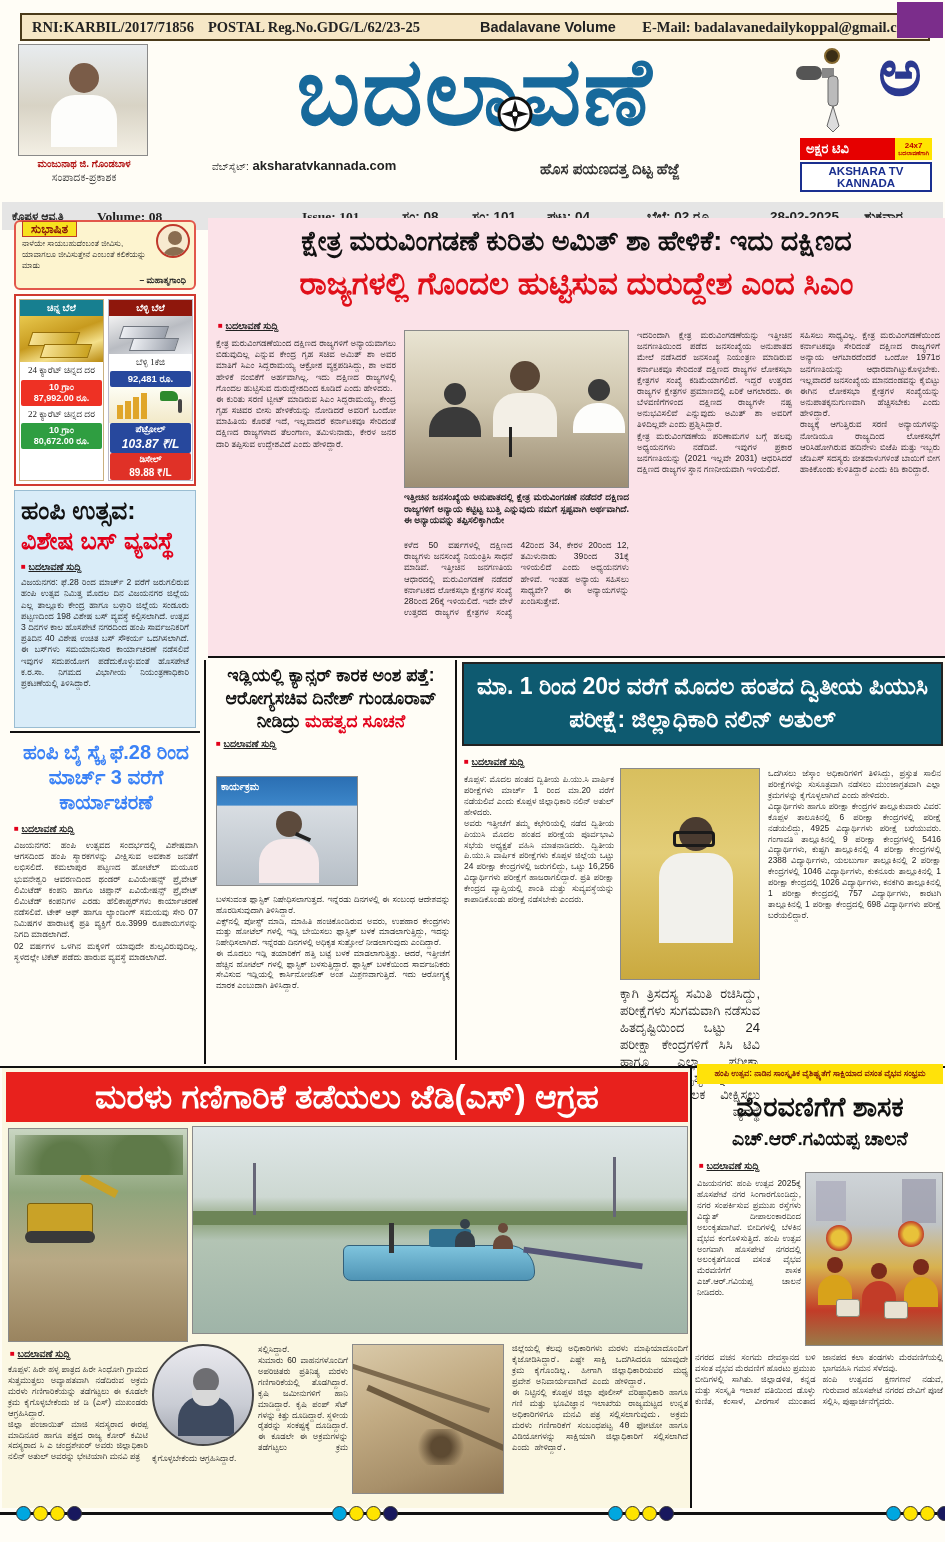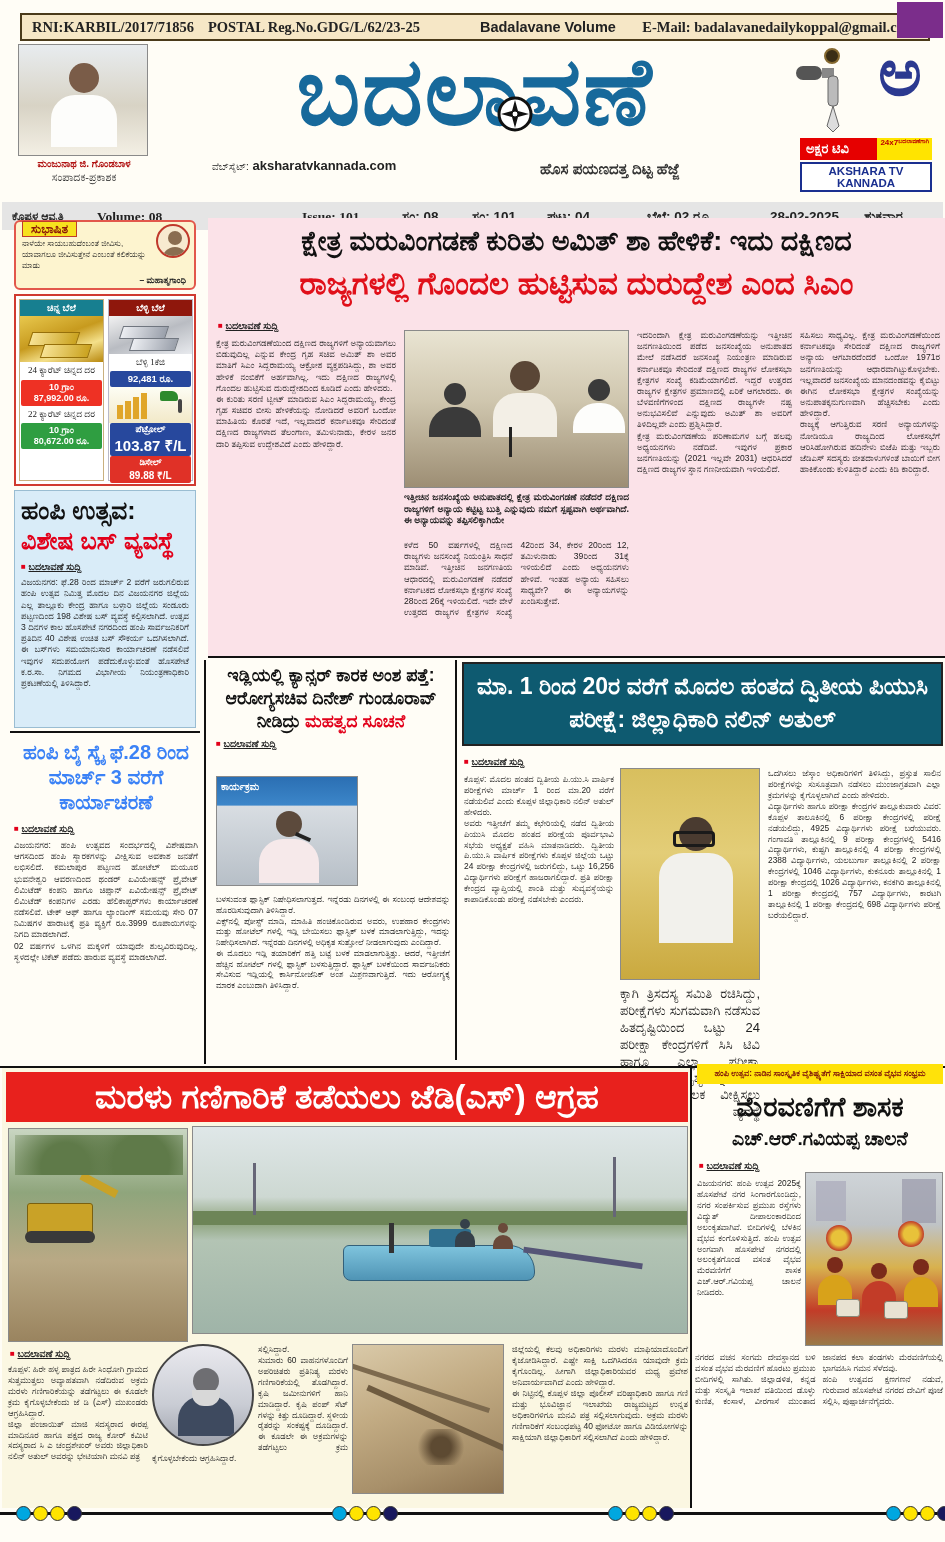--- a/index.html
+++ b/index.html
@@ -64,21 +64,21 @@
       <rect x="8" y="18" width="26" height="14" rx="7" fill="#555"></rect>
       <rect x="34" y="20" width="12" height="10" fill="#888"></rect>
       <rect x="40" y="28" width="10" height="30" rx="4" fill="#bbb" stroke="#666"></rect>
       <path d="M45 58 L39 78 L45 84 L51 78 Z" fill="#ddd" stroke="#666"></path>
       <circle cx="44" cy="8" r="7" fill="#3a2d15" stroke="#85682f" stroke-width="2"></circle>
     </svg>
     <div class="abs" style="left:72px;top:-6px;width:80px;text-align:center;font-size:66px;font-weight:bold;color:#2b3990;">ಅ</div>
     <div class="abs" style="left:12px;top:98px;width:132px;height:22px;background:#e60000;display:flex;align-items:center;">
       <span style="color:#fff;font-weight:bold;font-size:13px;margin-left:6px;">ಅಕ್ಷರ ಟಿವಿ</span>
       <span style="margin-left:auto;background:#ffe400;color:#b00;font-size:8px;font-weight:bold;height:100%;
-                   display:flex;flex-direction:row;justify-content:center;padding:0 3px;text-align:center;">
+                   display:flex;flex-direction:column;justify-content:center;padding:0 3px;text-align:center;">
         <span>24x7</span>
         <span style="font-size:6px;">ಬದಲಾವಣೆಗಾಗಿ</span>
       </span>
     </div>
     <div class="abs" style="left:12px;top:122px;width:132px;background:#fff;border:2px solid #1a2f8f;color:#1a2f8f;
                 font-weight:bold;font-size:11.5px;text-align:center;padding:1px 0;">AKSHARA TV KANNADA</div>
   </div>
 
   <div class="abs" style="left:2px;top:202px;width:941px;height:28px;background:#e5e5e5;font-weight:bold;font-size:13.5px;color:#222;">
     <span class="abs" style="left:10px;top:8px;font-size:11px">ಕೊಪ್ಪಳ ಆವೃತ್ತಿ</span>
@@ -136,21 +136,21 @@
       <div style="height:36px;background:linear-gradient(180deg,#fdfdf4,#f2e9c8);position:relative;">
         <div style="position:absolute;left:8px;bottom:4px;width:6px;height:14px;background:#e0a62a;"></div>
         <div style="position:absolute;left:16px;bottom:4px;width:6px;height:18px;background:#e0a62a;"></div>
         <div style="position:absolute;left:24px;bottom:4px;width:6px;height:22px;background:#e0a62a;"></div>
         <div style="position:absolute;left:32px;bottom:4px;width:6px;height:26px;background:#e0a62a;"></div>
         <div style="position:absolute;right:14px;top:4px;width:18px;height:10px;background:#2d8a2d;border-radius:3px 6px 2px 2px;"></div>
         <div style="position:absolute;right:10px;top:12px;width:4px;height:14px;background:#444;border-radius:2px;"></div>
       </div>
       <div class="pricebox" style="background:#27489d;font-size:9px;padding:1px 0;margin:0 1px;">
         <div>ಪೆಟ್ರೋಲ್</div>
-        <div style="font-size:15px;">103.87 ₹/L</div>
+        <div style="font-size:12px;font-style:italic;">103.87 ₹/L</div>
       </div>
       <div class="pricebox" style="background:#e03127;font-size:9px;padding:1px 0;margin:0 1px;">
         <div>ಡಿಸೇಲ್</div>
         <div style="font-size:10px;">89.88 ₹/L</div>
       </div>
     </div>
   </div>
 
   <div class="abs" style="left:14px;top:490px;width:182px;height:238px;background:#d9ecf8;border:1px solid #9abdd2;padding:6px;">
     <div style="font-size:25px;font-weight:bold;color:#111;line-height:1.1;">ಹಂಪಿ ಉತ್ಸವ:</div>
@@ -297,21 +297,21 @@
     <div class="bodytxt" style="font-size:8.4px;">ಸಲ್ಲಿಸಿದ್ದಾರೆ.
 ಸುಮಾರು 60 ವಾಹನಗಳೊಂದಿಗೆ ಅಪರಿಚಿತರು ಪ್ರತಿನಿತ್ಯ ಮರಳು ಗಣಿಗಾರಿಕೆಯಲ್ಲಿ ತೊಡಗಿದ್ದಾರೆ. ಕೃಷಿ ಜಮೀನುಗಳಿಗೆ ಹಾನಿ ಮಾಡಿದ್ದಾರೆ. ಕೃಷಿ ಪಂಪ್ ಸೆಟ್ ಗಳನ್ನು ಕಿತ್ತು ದೂಡಿದ್ದಾರೆ. ಸ್ಥಳೀಯ ರೈತರನ್ನು ಸಂಕಷ್ಟಕ್ಕೆ ದೂಡಿದ್ದಾರೆ. ಈ ಕೂಡಲೇ ಈ ಅಕ್ರಮಗಳನ್ನು ತಡೆಗಟ್ಟಲು ಕ್ರಮ ಕೈಗೊಳ್ಳಬೇಕೆಂದು ಆಗ್ರಹಿಸಿದ್ದಾರೆ.</div>
   </div>
 
   <div class="photo" style="left:352px;top:1344px;width:152px;height:150px;background:linear-gradient(160deg,#d9c9a8 0%,#c2ab83 40%,#a8906a 75%,#8d7350 100%);">
     <div style="position:absolute;left:8px;top:70px;width:150px;height:6px;background:#6e5b40;transform:rotate(24deg);"></div>
     <div style="position:absolute;left:-10px;top:40px;width:150px;height:5px;background:#7d6a4e;transform:rotate(18deg);"></div>
     <div style="position:absolute;left:60px;top:84px;width:56px;height:36px;background:radial-gradient(circle,#5d4a32 30%,transparent 70%);"></div>
   </div>
 
-  <div class="bodytxt abs" style="left:512px;top:1344px;width:176px;height:158px;font-size:8.5px;">ಜಿಲ್ಲೆಯಲ್ಲಿ ಕೆಲವು ಅಧಿಕಾರಿಗಳು ಮರಳು ಮಾಫಿಯಾದೊಂದಿಗೆ ಕೈಜೋಡಿಸಿದ್ದಾರೆ. ಎಷ್ಟೇ ಸಾಕ್ಷಿ ಒದಗಿಸಿದರೂ ಯಾವುದೇ ಕ್ರಮ ಕೈಗೊಂಡಿಲ್ಲ. ಹೀಗಾಗಿ ಜಿಲ್ಲಾಧಿಕಾರಿಯವರ ಮಧ್ಯ ಪ್ರವೇಶ ಅನಿವಾರ್ಯವಾಗಿದೆ ಎಂದು ಹೇಳಿದ್ದಾರೆ.
+  <div class="bodytxt abs" style="left:512px;top:1344px;width:176px;height:158px;font-size:8.5px;font-family:Liberation Mono, monospace;">ಜಿಲ್ಲೆಯಲ್ಲಿ ಕೆಲವು ಅಧಿಕಾರಿಗಳು ಮರಳು ಮಾಫಿಯಾದೊಂದಿಗೆ ಕೈಜೋಡಿಸಿದ್ದಾರೆ. ಎಷ್ಟೇ ಸಾಕ್ಷಿ ಒದಗಿಸಿದರೂ ಯಾವುದೇ ಕ್ರಮ ಕೈಗೊಂಡಿಲ್ಲ. ಹೀಗಾಗಿ ಜಿಲ್ಲಾಧಿಕಾರಿಯವರ ಮಧ್ಯ ಪ್ರವೇಶ ಅನಿವಾರ್ಯವಾಗಿದೆ ಎಂದು ಹೇಳಿದ್ದಾರೆ.
 ಈ ನಿಟ್ಟಿನಲ್ಲಿ ಕೊಪ್ಪಳ ಜಿಲ್ಲಾ ಪೊಲೀಸ್ ವರಿಷ್ಠಾಧಿಕಾರಿ ಹಾಗೂ ಗಣಿ ಮತ್ತು ಭೂವಿಜ್ಞಾನ ಇಲಾಖೆಯ ರಾಜ್ಯಮಟ್ಟದ ಉನ್ನತ ಅಧಿಕಾರಿಗಳಿಗೂ ಮನವಿ ಪತ್ರ ಸಲ್ಲಿಸಲಾಗುವುದು. ಅಕ್ರಮ ಮರಳು ಗಣಿಗಾರಿಕೆಗೆ ಸಂಬಂಧಪಟ್ಟ 40 ಫೋಟೋ ಹಾಗೂ ವಿಡಿಯೋಗಳನ್ನು ಸಾಕ್ಷಿಯಾಗಿ ಜಿಲ್ಲಾಧಿಕಾರಿಗೆ ಸಲ್ಲಿಸಲಾಗಿದೆ ಎಂದು ಹೇಳಿದ್ದಾರೆ.</div>
 
   <div class="abs" style="left:690px;top:1066px;width:2px;height:442px;background:#111;"></div>
 
   <div class="abs" style="left:697px;top:1064px;width:246px;height:20px;background:#ffe20a;color:#7a0c0c;font-size:8.2px;
               font-weight:bold;text-align:center;line-height:20px;overflow:hidden;">ಹಂಪಿ ಉತ್ಸವ: ನಾಡಿನ ಸಾಂಸ್ಕೃತಿಕ ವೈಶಿಷ್ಟ್ಯತೆಗೆ ಸಾಕ್ಷಿಯಾದ ವಸಂತ ವೈಭವ ಸಂಭ್ರಮ</div>
 
   <div class="abs" style="left:695px;top:1092px;width:250px;text-align:center;font-size:27px;font-weight:bold;color:#111;">ಮೆರವಣಿಗೆಗೆ ಶಾಸಕ</div>
   <div class="abs" style="left:695px;top:1128px;width:250px;text-align:center;font-size:19px;font-weight:bold;color:#111;">ಎಚ್.ಆರ್.ಗವಿಯಪ್ಪ ಚಾಲನೆ</div>
 

